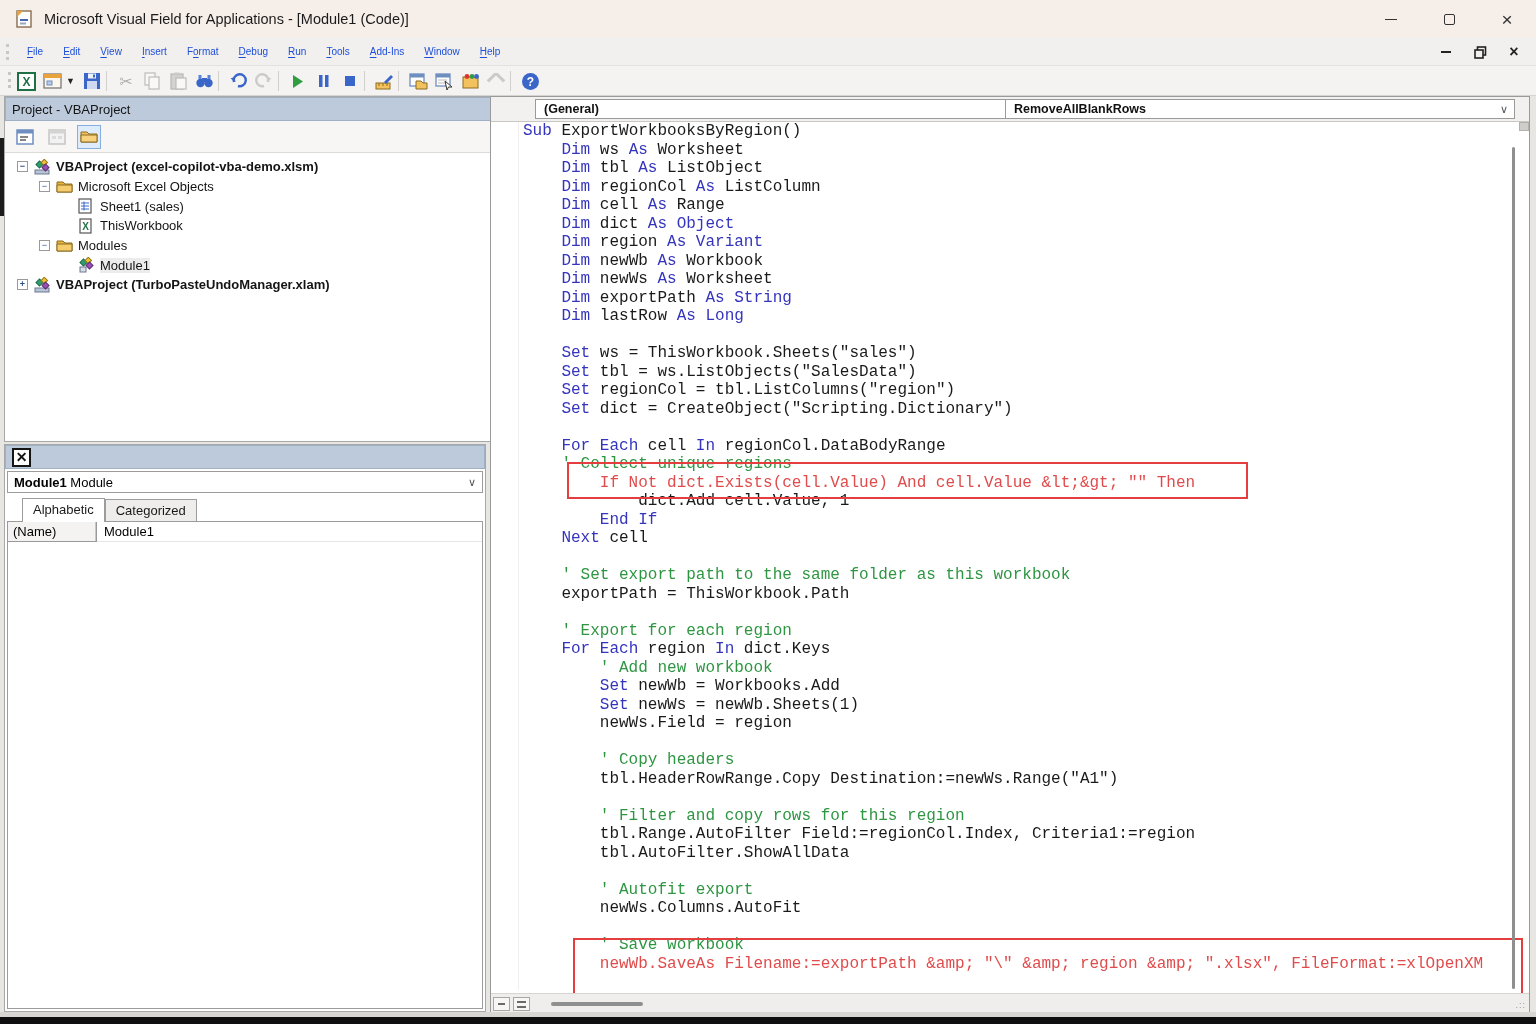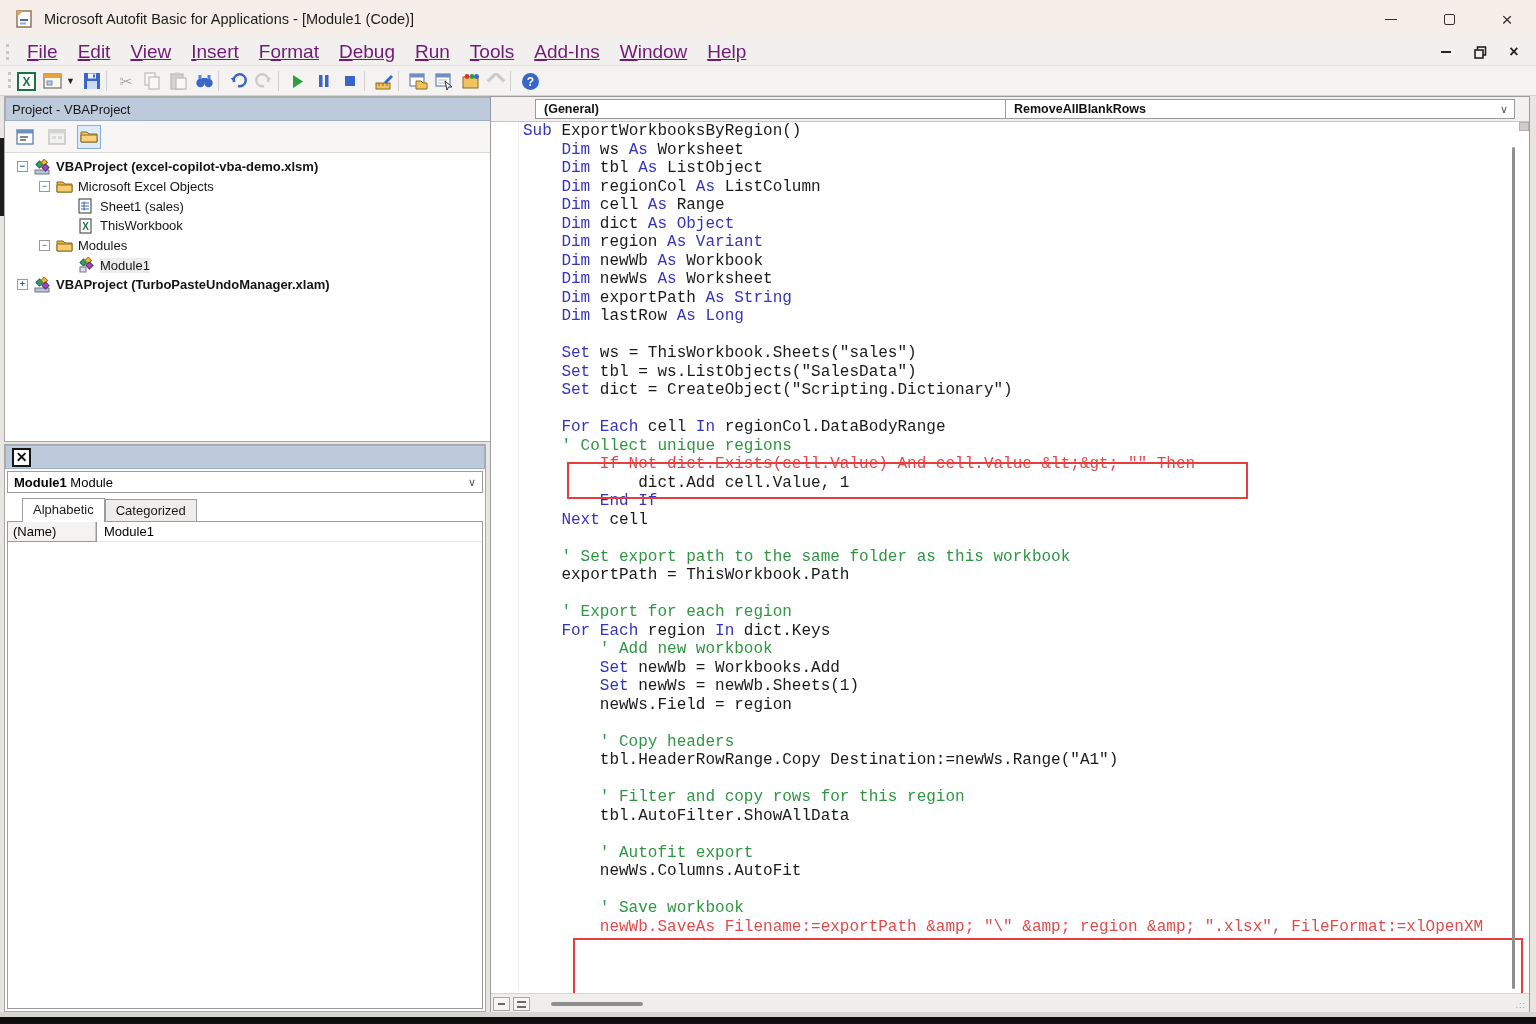--- a/index.html
+++ b/index.html
@@ -13,21 +13,21 @@
   .title-text { margin-left:10px; font-size:14.5px; color:#1b1b1b; }
   .win-controls { position:absolute; right:0; top:0; height:38px; display:flex; }
   .win-btn { width:58px; height:38px; display:flex; align-items:center; justify-content:center; }
   .min-glyph { width:12px; height:0; border-top:1.6px solid #333; }
   .max-glyph { width:11px; height:11px; border:1.6px solid #333; border-radius:2px; }
   .close-glyph { font-size:19px; color:#333; line-height:1; }
 
   
   .menubar { left:0; top:38px; width:1536px; height:28px; background:#f1f0ef; display:flex; align-items:center; border-bottom:1px solid #e3e1df; }
   .grip { width:3px; height:16px; border-left:3px dotted #c9c6c3; margin:0 8px 0 6px; }
-  .menu-item { padding:4px 10px; font-size:19px; color:#701a75;text-decoration:underline; }
+  .menu-item { padding:4px 10px; font-size:10px; color:#1d4ed8; }
   .menu-item u { text-decoration:underline; text-underline-offset:2px; }
   .mdi-controls { position:absolute; right:14px; top:0; height:28px; display:flex; align-items:center; gap:18px; }
   .mdi-btn { display:flex; align-items:center; justify-content:center; width:16px; height:16px; }
   .mdi-min { width:10px; border-top:2px solid #222; }
 
   
   .toolbar { left:0; top:66px; width:1536px; height:30px; background:#f4f3f1; border-bottom:1px solid #d6d4d1; }
   .tb-icon { position:absolute; top:3px; width:24px; height:24px; display:flex; align-items:center; justify-content:center; }
   .tb-sep { position:absolute; top:5px; width:0; height:20px; border-left:1px solid #d2d0cd; }
   .tb-caret { position:absolute; top:10px; font-size:9px; color:#222; }
@@ -101,21 +101,21 @@
 </head>
 <body>
 
 <div class="abs titlebar">
   <svg class="app-icon" viewBox="0 0 20 20">
     <rect x="3" y="2" width="14" height="16" fill="#fdfdfd" stroke="#8a6d4f" stroke-width="1.4"></rect>
     <path d="M3 2 L9 2 L3 8 Z" fill="#e8a33d"></path>
     <rect x="6" y="10" width="8" height="2" fill="#4668b0"></rect>
     <rect x="6" y="13.5" width="6" height="2" fill="#9aa6c0"></rect>
   </svg>
-  <span class="title-text">Microsoft Autofit Basic for Applications - [Module1 (Code)]</span>
+  <span class="title-text">Microsoft Visual Field for Applications - [Module1 (Code)]</span>
   <div class="win-controls">
     <div class="win-btn">
         <div class="min-glyph"></div>
       </div>
     <div class="win-btn">
         <div class="max-glyph"></div>
       </div>
     <div class="win-btn">
         <span class="close-glyph">×</span>
       </div>
@@ -440,20 +440,21 @@
       <div class="code-line"><span class="sg-n">    </span><span class="sg-k">Dim</span><span class="sg-n"> cell </span><span class="sg-k">As</span><span class="sg-n"> Range</span></div>
       <div class="code-line"><span class="sg-n">    </span><span class="sg-k">Dim</span><span class="sg-n"> dict </span><span class="sg-k">As</span><span class="sg-n"> </span><span class="sg-k">Object</span></div>
       <div class="code-line"><span class="sg-n">    </span><span class="sg-k">Dim</span><span class="sg-n"> region </span><span class="sg-k">As</span><span class="sg-n"> </span><span class="sg-k">Variant</span></div>
       <div class="code-line"><span class="sg-n">    </span><span class="sg-k">Dim</span><span class="sg-n"> newWb </span><span class="sg-k">As</span><span class="sg-n"> Workbook</span></div>
       <div class="code-line"><span class="sg-n">    </span><span class="sg-k">Dim</span><span class="sg-n"> newWs </span><span class="sg-k">As</span><span class="sg-n"> Worksheet</span></div>
       <div class="code-line"><span class="sg-n">    </span><span class="sg-k">Dim</span><span class="sg-n"> exportPath </span><span class="sg-k">As</span><span class="sg-n"> </span><span class="sg-k">String</span></div>
       <div class="code-line"><span class="sg-n">    </span><span class="sg-k">Dim</span><span class="sg-n"> lastRow </span><span class="sg-k">As</span><span class="sg-n"> </span><span class="sg-k">Long</span></div>
       <div class="code-line">&nbsp;</div>
       <div class="code-line"><span class="sg-n">    </span><span class="sg-k">Set</span><span class="sg-n"> ws = ThisWorkbook.Sheets("sales")</span></div>
       <div class="code-line"><span class="sg-n">    </span><span class="sg-k">Set</span><span class="sg-n"> tbl = ws.ListObjects("SalesData")</span></div>
+      <div class="code-line"><span class="sg-n">    </span><span class="sg-k">Set</span><span class="sg-n"> regionCol = tbl.ListColumns("region")</span></div>
       <div class="code-line"><span class="sg-n">    </span><span class="sg-k">Set</span><span class="sg-n"> dict = CreateObject("Scripting.Dictionary")</span></div>
       <div class="code-line">&nbsp;</div>
       <div class="code-line"><span class="sg-n">    </span><span class="sg-k">For</span><span class="sg-n"> </span><span class="sg-k">Each</span><span class="sg-n"> cell </span><span class="sg-k">In</span><span class="sg-n"> regionCol.DataBodyRange</span></div>
       <div class="code-line"><span class="sg-c">    ' Collect unique regions</span></div>
       <div class="code-line"><span class="sg-e">        If Not dict.Exists(cell.Value) And cell.Value &amp;lt;&amp;gt; "" Then</span></div>
       <div class="code-line"><span class="sg-n">            dict.Add cell.Value, 1</span></div>
       <div class="code-line"><span class="sg-n">        </span><span class="sg-k">End</span><span class="sg-n"> </span><span class="sg-k">If</span></div>
       <div class="code-line"><span class="sg-n">    </span><span class="sg-k">Next</span><span class="sg-n"> cell</span></div>
       <div class="code-line">&nbsp;</div>
       <div class="code-line"><span class="sg-c">    ' Set export path to the same folder as this workbook</span></div>
@@ -463,20 +464,21 @@
       <div class="code-line"><span class="sg-n">    </span><span class="sg-k">For</span><span class="sg-n"> </span><span class="sg-k">Each</span><span class="sg-n"> region </span><span class="sg-k">In</span><span class="sg-n"> dict.Keys</span></div>
       <div class="code-line"><span class="sg-c">        ' Add new workbook</span></div>
       <div class="code-line"><span class="sg-n">        </span><span class="sg-k">Set</span><span class="sg-n"> newWb = Workbooks.Add</span></div>
       <div class="code-line"><span class="sg-n">        </span><span class="sg-k">Set</span><span class="sg-n"> newWs = newWb.Sheets(1)</span></div>
       <div class="code-line"><span class="sg-n">        newWs.Field = region</span></div>
       <div class="code-line">&nbsp;</div>
       <div class="code-line"><span class="sg-c">        ' Copy headers</span></div>
       <div class="code-line"><span class="sg-n">        tbl.HeaderRowRange.Copy Destination:=newWs.Range("A1")</span></div>
       <div class="code-line">&nbsp;</div>
       <div class="code-line"><span class="sg-c">        ' Filter and copy rows for this region</span></div>
+      <div class="code-line"><span class="sg-n">        tbl.Range.AutoFilter Field:=regionCol.Index, Criteria1:=region</span></div>
       <div class="code-line"><span class="sg-n">        tbl.AutoFilter.ShowAllData</span></div>
       <div class="code-line">&nbsp;</div>
       <div class="code-line"><span class="sg-c">        ' Autofit export</span></div>
       <div class="code-line"><span class="sg-n">        newWs.Columns.AutoFit</span></div>
       <div class="code-line">&nbsp;</div>
       <div class="code-line"><span class="sg-c">        ' Save workbook</span></div>
       <div class="code-line"><span class="sg-e">        newWb.SaveAs Filename:=exportPath &amp;amp; "\" &amp;amp; region &amp;amp; ".xlsx", FileFormat:=xlOpenXM</span></div>
     </div>
 
   <div class="anno anno1"></div>

